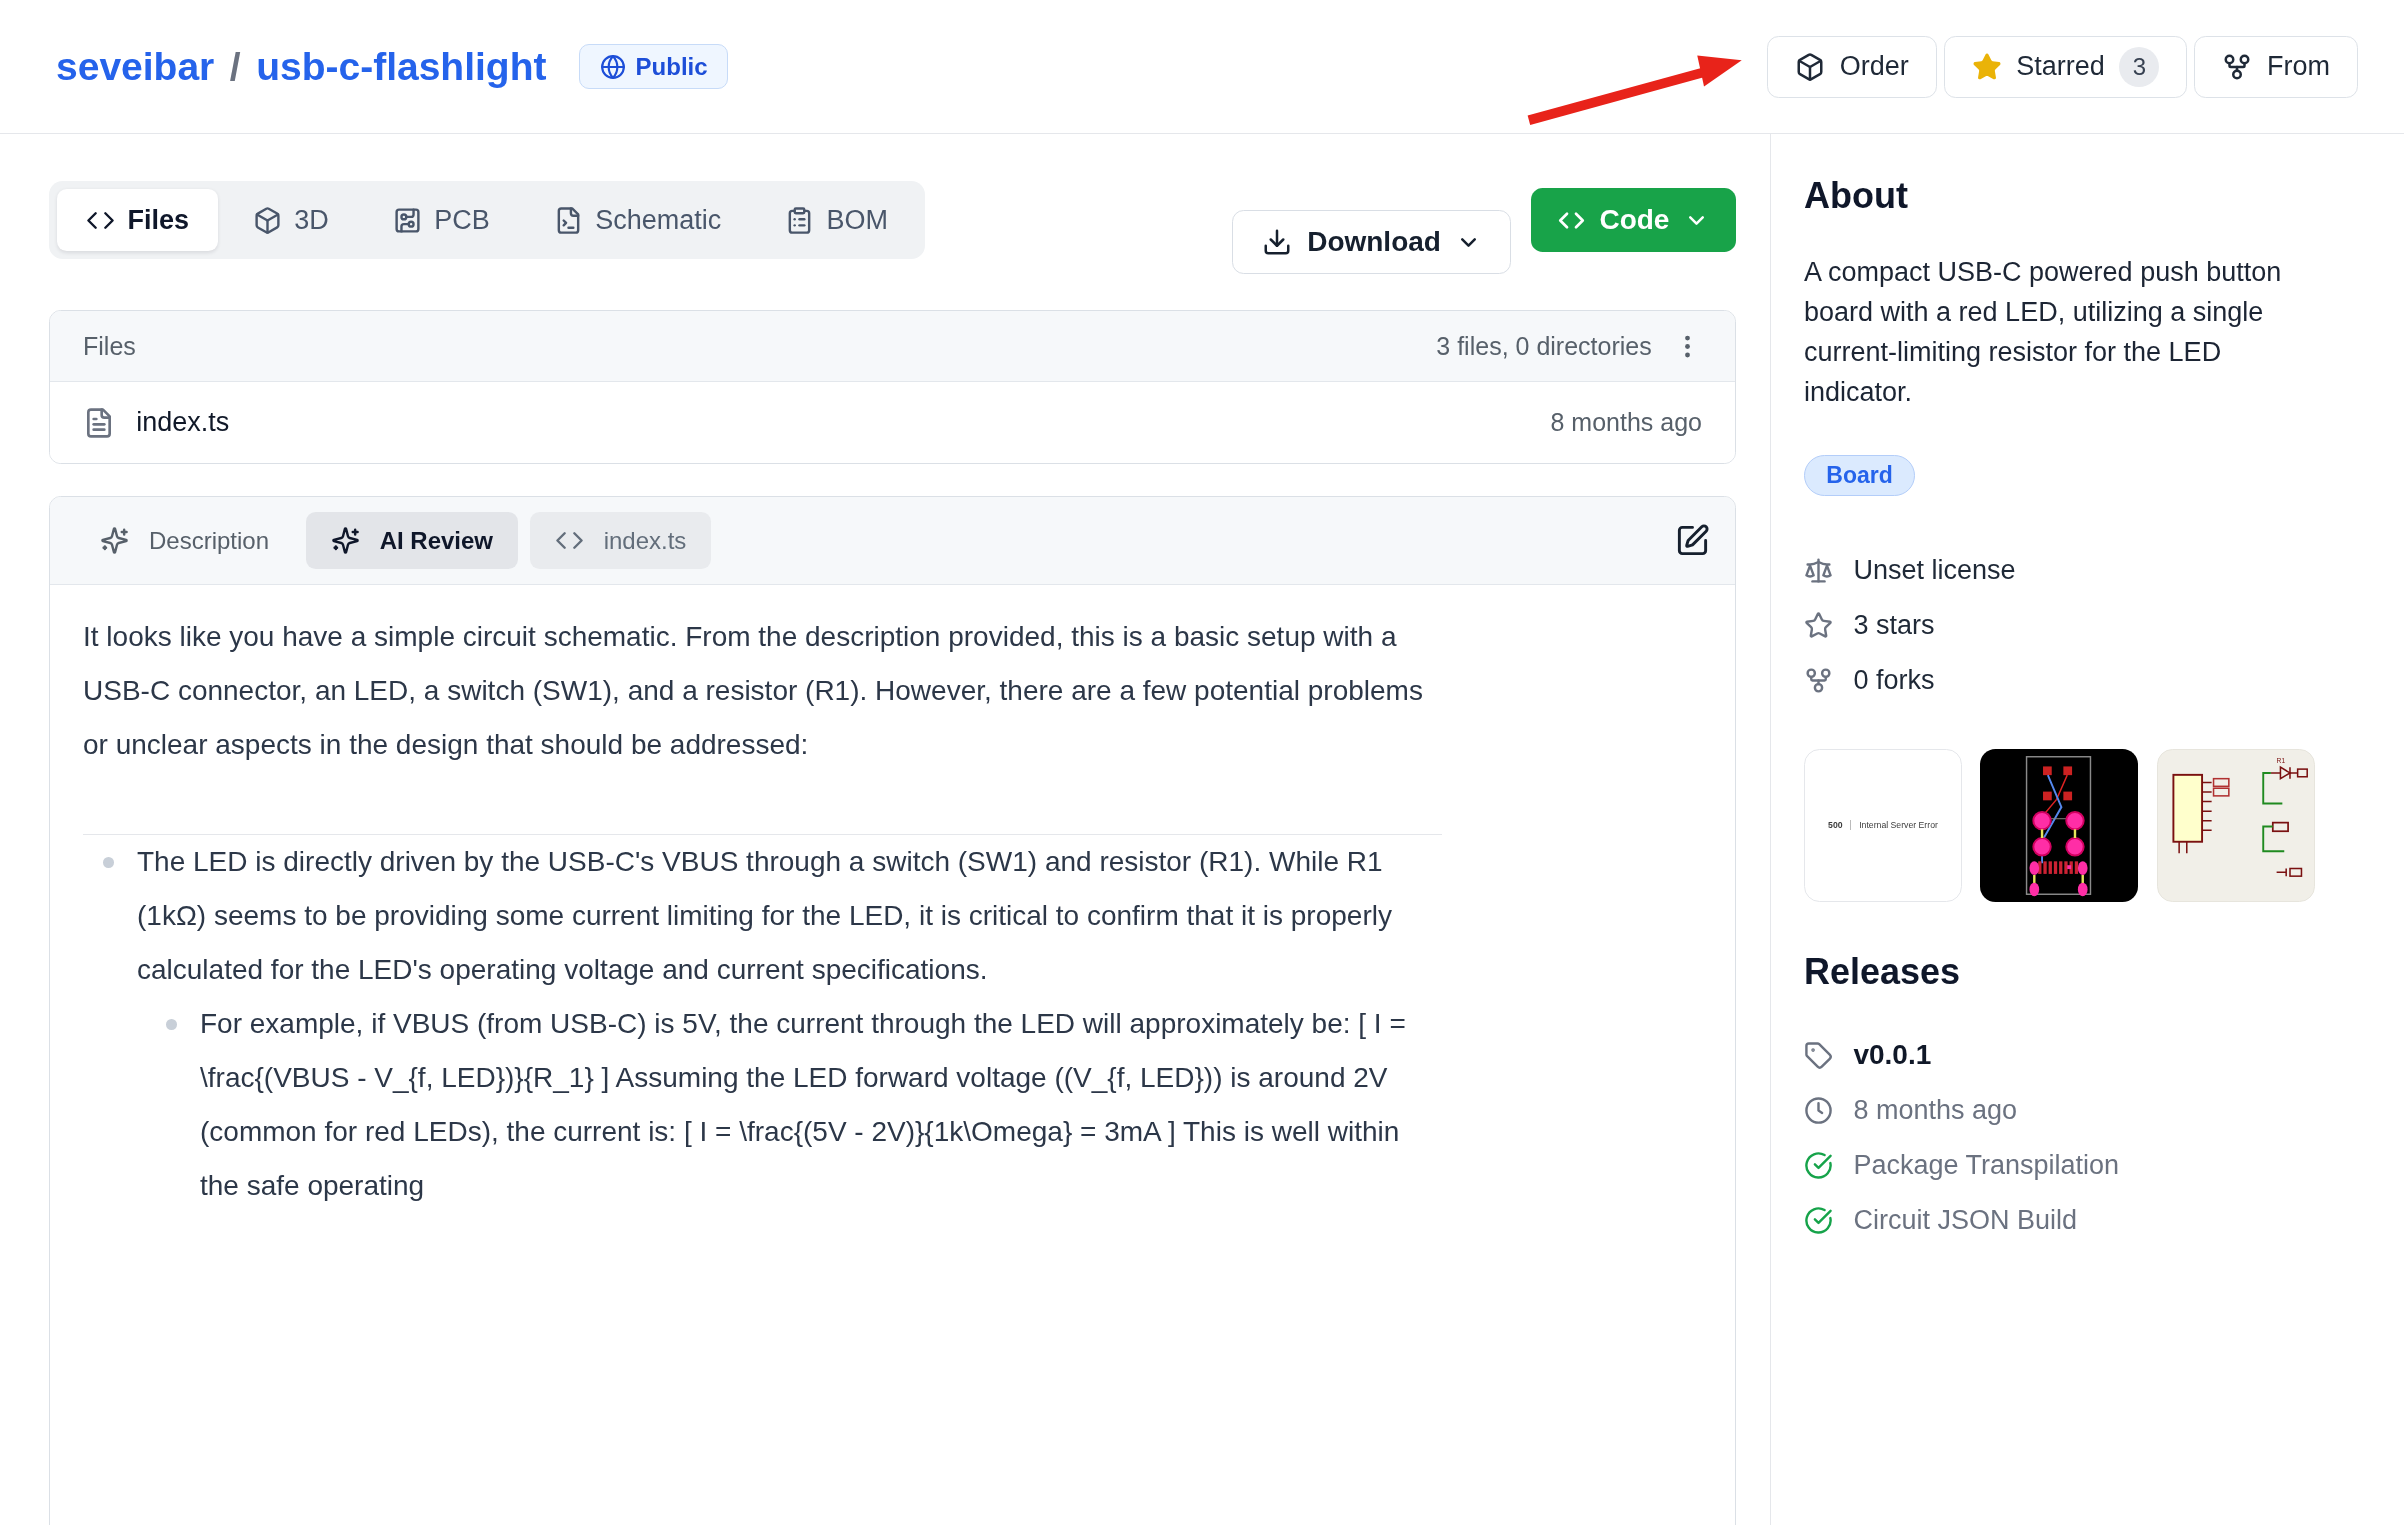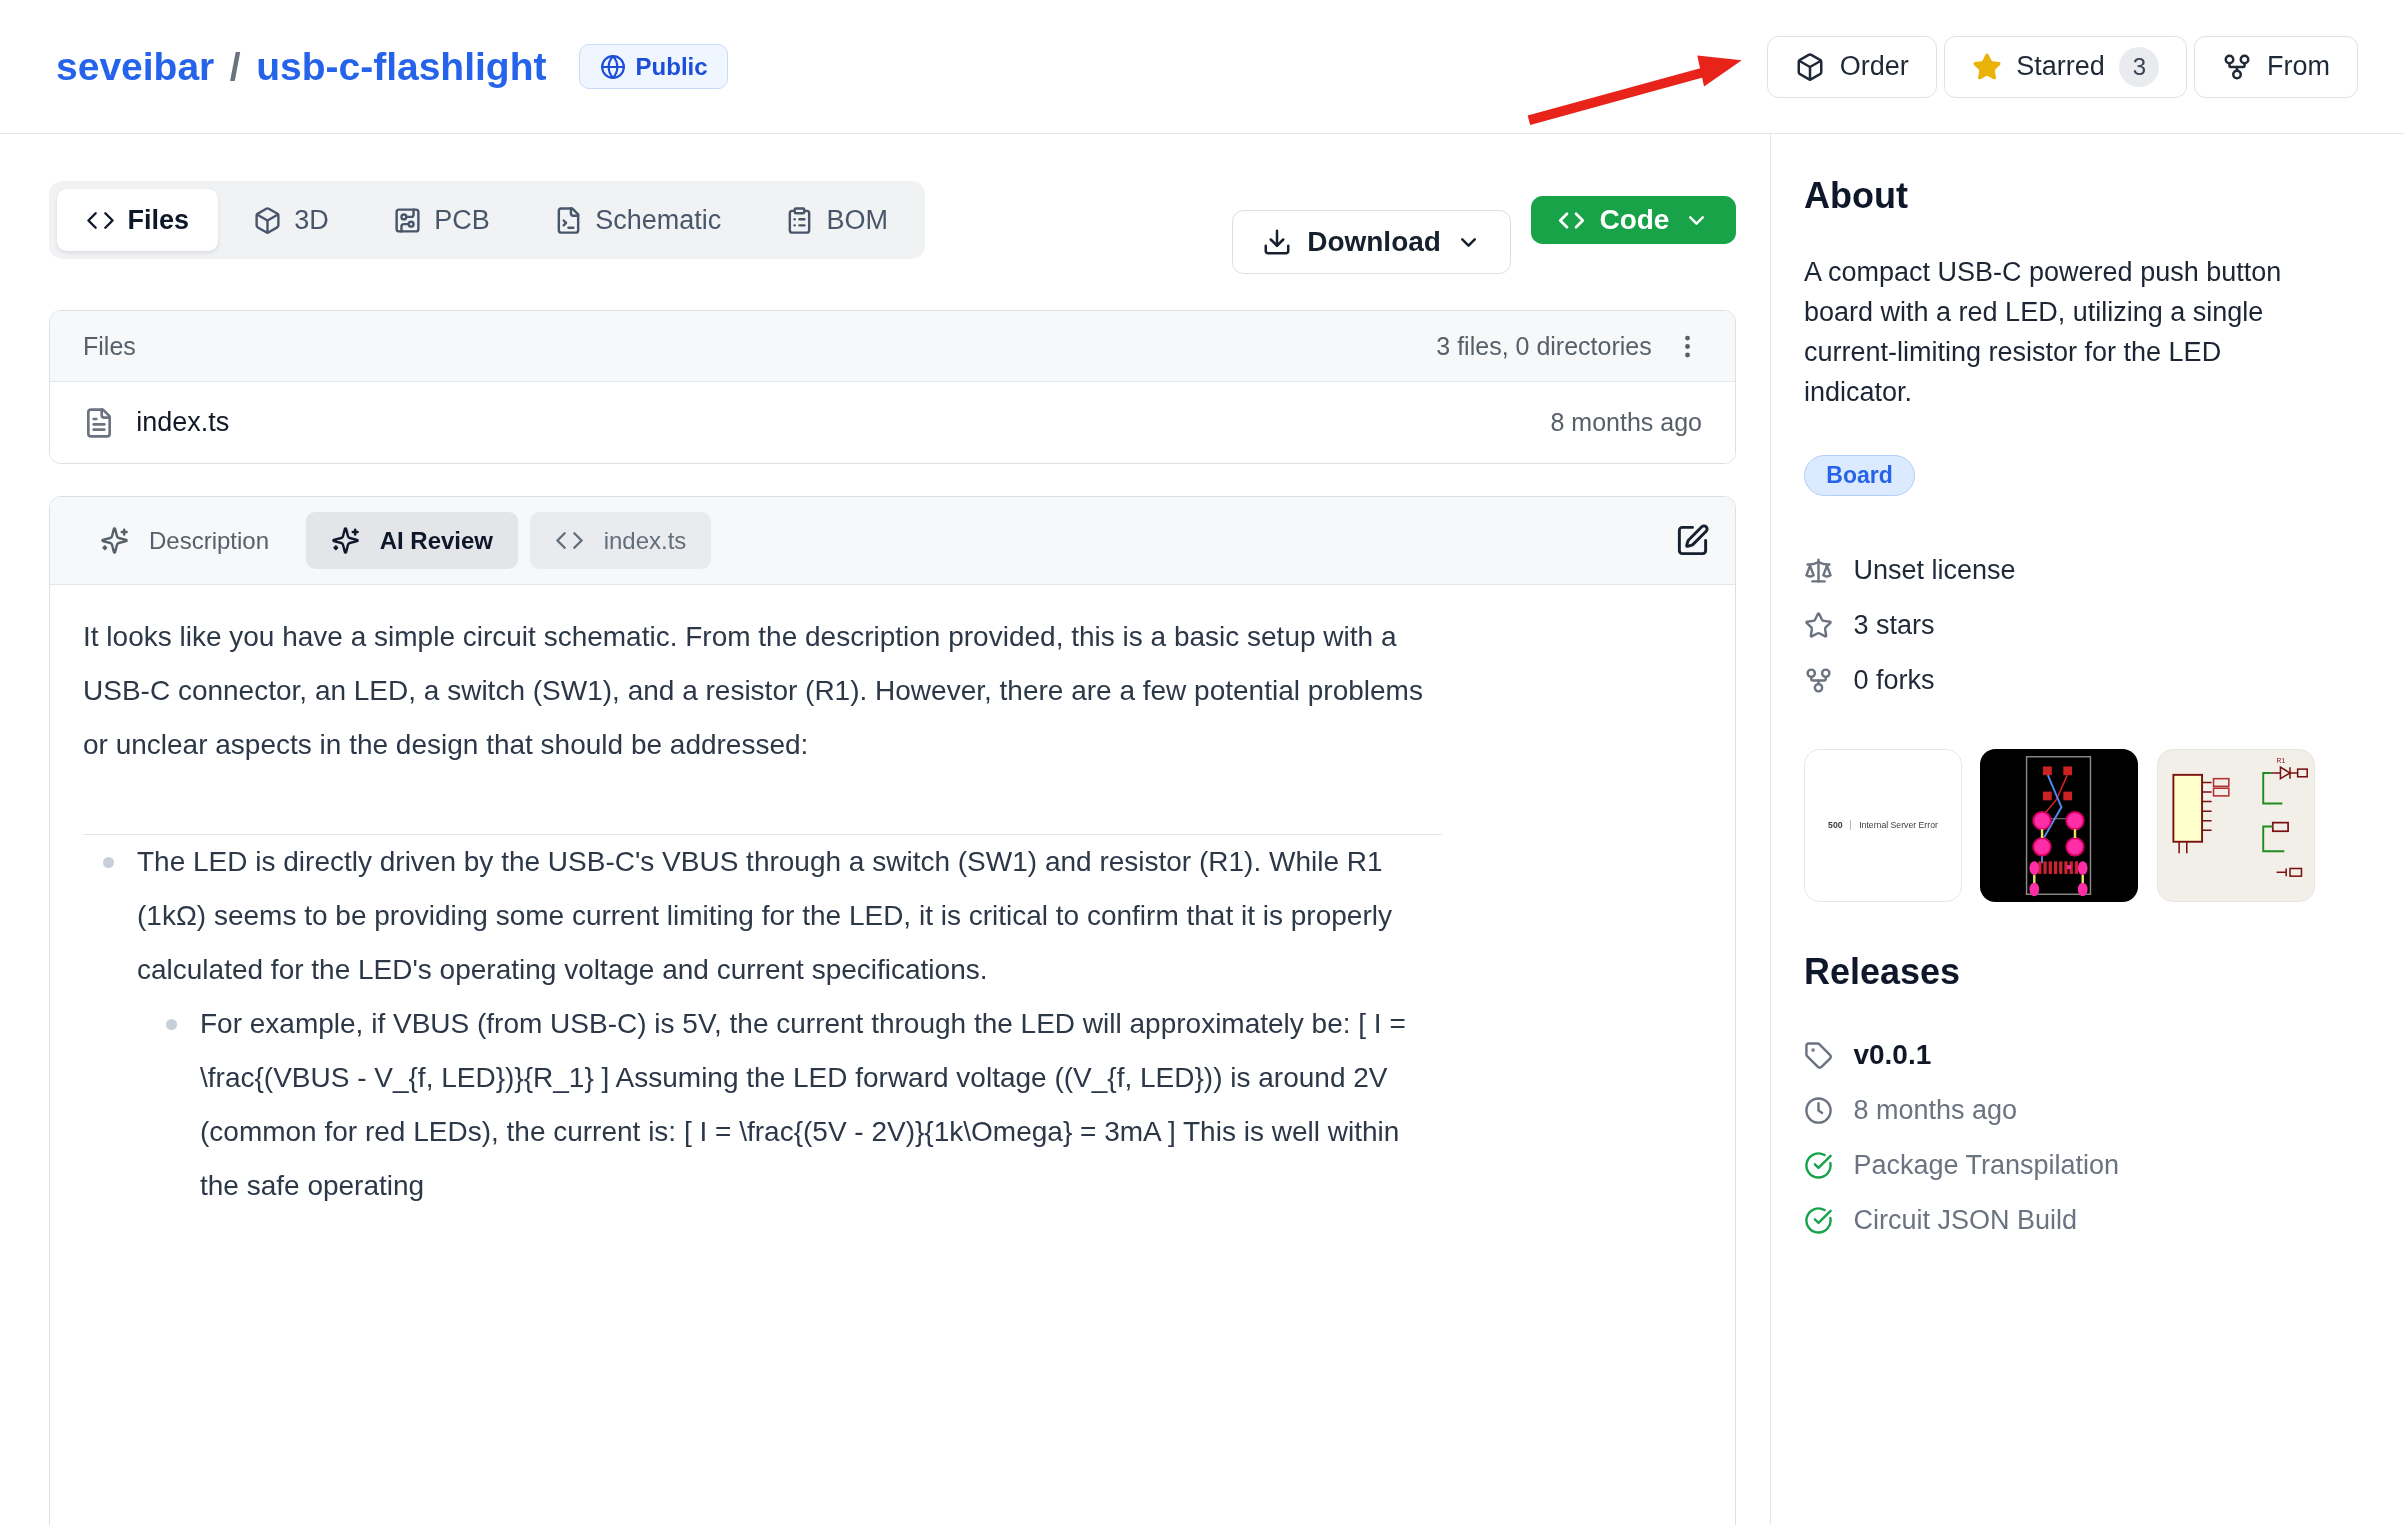--- a/index.html
+++ b/index.html
@@ -69,21 +69,21 @@
   }
   .toolbar-actions { display:flex; align-items:center; gap:19.4px; }
   .btn-download {
     display:inline-flex; align-items:center; gap:15.5px; height:64px; padding:0 29px;
     background:#fff; border:1.9px solid #d9dee5; border-radius:11.6px;
     font-size:28px; font-weight:600; color:#16202e; font-family:inherit; cursor:pointer;margin-top:44px;
   }
   .btn-download svg.dl { width:30px; height:30px; }
   .btn-download svg.chev, .btn-code svg.chev { width:25px; height:25px; }
   .btn-code {
-    display:inline-flex; align-items:center; gap:14.6px; height:48px; padding:0 27px;
+    display:inline-flex; align-items:center; gap:14.6px; height:64px; padding:0 27px;
     background:#18a349; border:none; border-radius:11.6px;
     font-size:28px; font-weight:600; color:#ffffff; font-family:inherit; cursor:pointer;
   }
   .btn-code svg.codeic { width:27px; height:27px; }
 
   
   .files-card { border:1.9px solid #dbe0e6; border-radius:11.6px; overflow:hidden; }
   .files-head {
     background:#f6f8fa; height:71px; display:flex; align-items:center;
     padding:0 33px; border-bottom:1.9px solid #e3e7ec;

